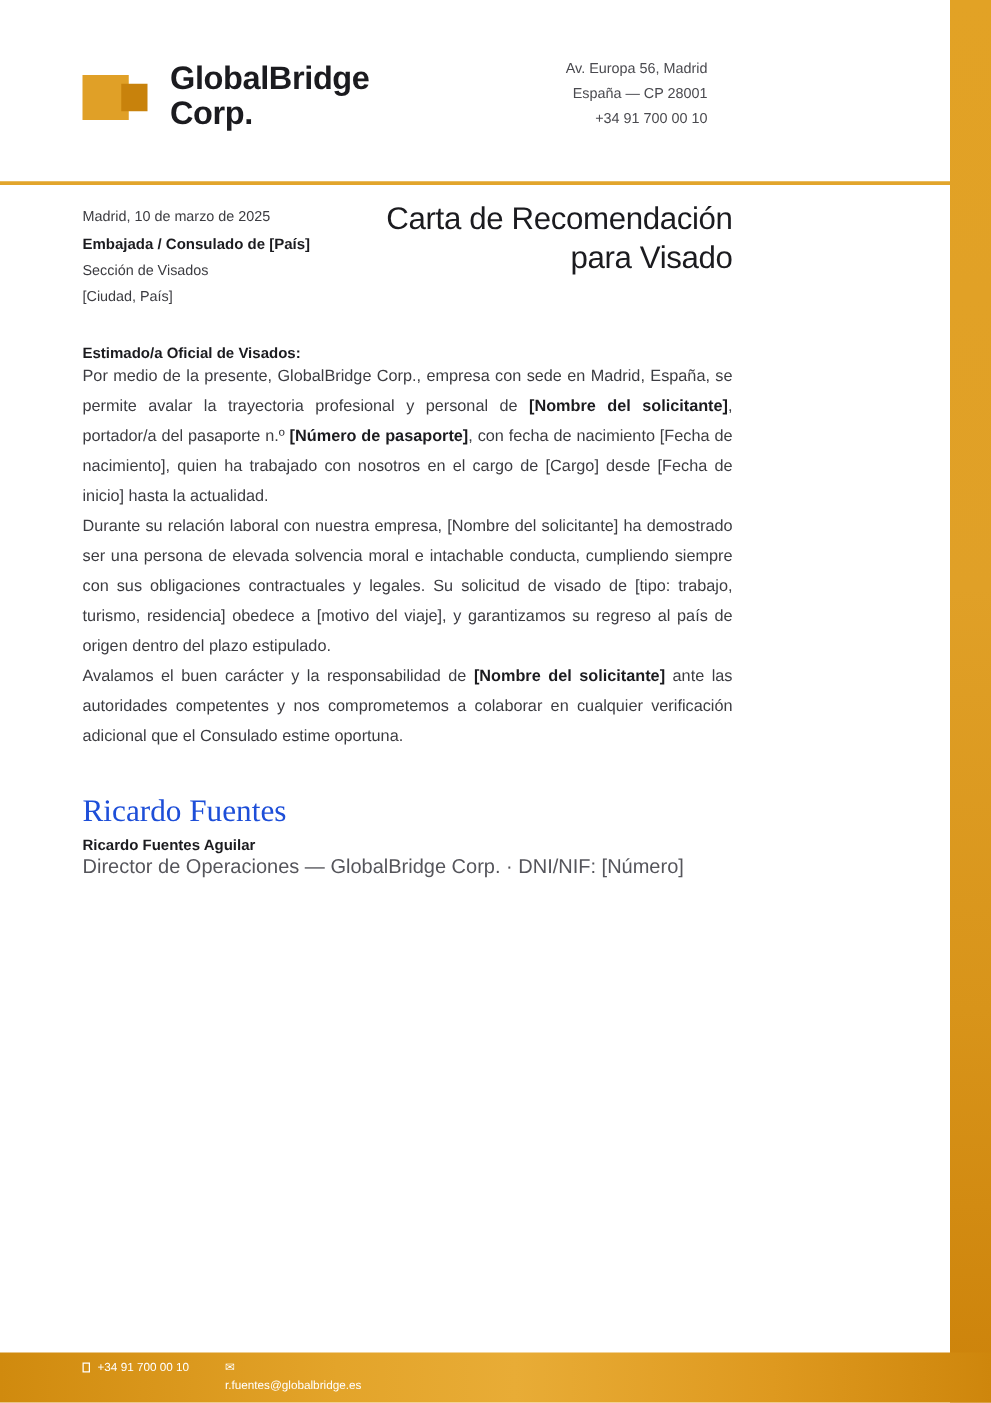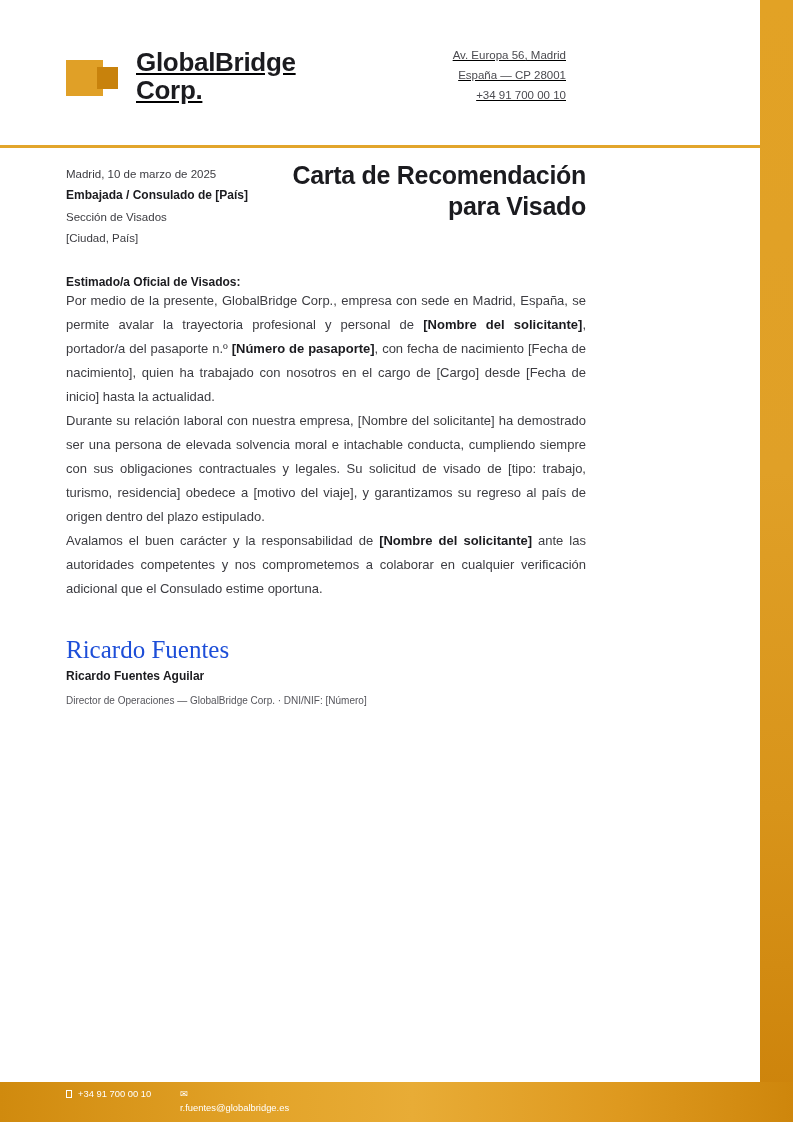--- a/index.html
+++ b/index.html
@@ -39,21 +39,20 @@
     position: absolute;
     top: 0;
     left: 0;
     width: 608px;
     height: 140px;
     box-sizing: border-box;
     padding: 12px 42px 0 66px;
     display: flex;
     align-items: center;
     justify-content: space-between;
-    text-decoration: underline;
   }
   .brand {
     display: flex;
     align-items: center;
     gap: 16px;
   }
   .logo-mark {
     position: relative;
     width: 54px;
     height: 40px;
@@ -124,21 +123,21 @@
     padding-top: 4px;
   }
   .recipient .strong {
     font-weight: bold;
     color: #1b1b1f;
     font-size: 12px;
   }
   .doc-title {
     text-align: right;
     font-size: 25px;
-    font-weight: bold;
+    font-weight: normal;
     color: #1b1b1f;
     line-height: 1.22;
     letter-spacing: -0.3px;
     max-width: 300px;
     flex: 0 0 auto;
   }
 
   .salutation {
     margin-top: 26px;
     font-size: 12px;
@@ -165,22 +164,22 @@
     line-height: 1.18;
     font-weight: normal;
   }
   .sig-name {
     margin-top: 4px;
     font-size: 12px;
     font-weight: bold;
     color: #1b1b1f;
   }
   .sig-role {
-    margin-top: 12px;
-    font-size: 10px;
+    margin-top: 2px;
+    font-size: 16px;
     color: #55555b;
   }
 
   
   .footer {
     position: absolute;
     left: 0;
     bottom: 0;
     width: 793px;
     height: 40px;

